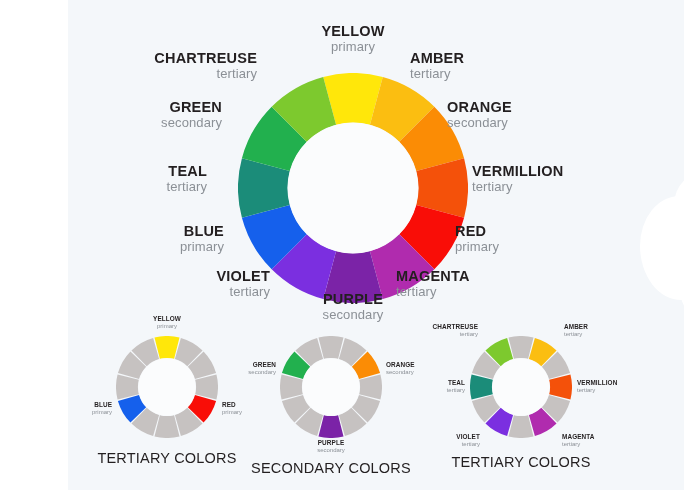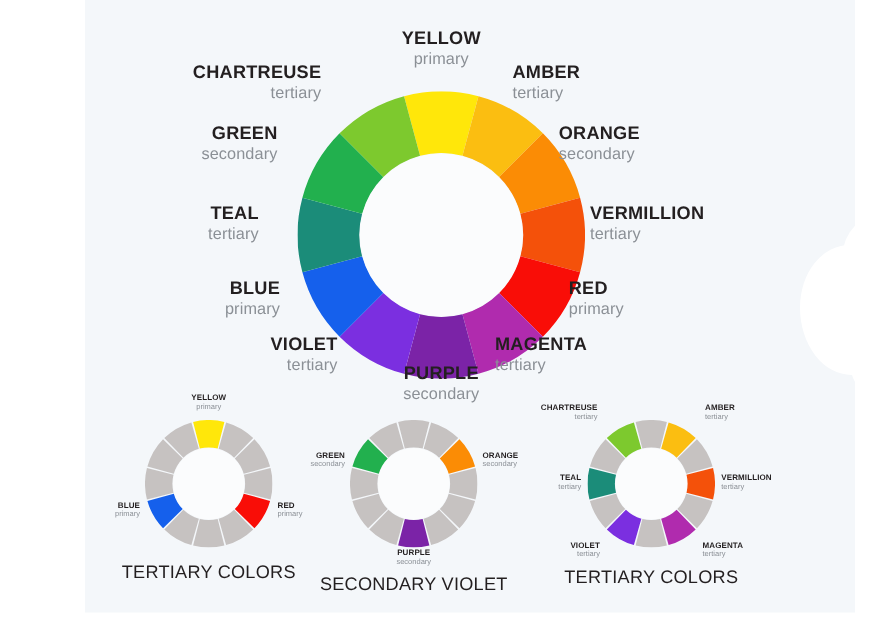--- a/index.html
+++ b/index.html
@@ -176,21 +176,21 @@
       <span class="s">secondary</span>
     </div>
     <div class="mlbl c" style="left:51px;top:104px;transform:translateX(-50%);">
       <span class="n">PURPLE</span>
       <span class="s">secondary</span>
     </div>
     <div class="mlbl r" style="right:106px;top:26px;">
       <span class="n">GREEN</span>
       <span class="s">secondary</span>
     </div>
-    <div class="cap" style="top:124px;">SECONDARY VIOLET</div>
+    <div class="cap" style="top:124px;">SECONDARY COLORS</div>
   </div>
 
   <div class="mini" id="mini-tertiary" style="left:470px;top:336px;width:102px;height:102px;">
     <svg id="svg-tertiary" viewBox="0 0 102 102" width="102" height="102">
         <path d="M 38.489323320181065 1.5582871553479194 A 51 51 0 0 1 63.51067667981894 1.5582871553479194 L 58.131085707496794 22.818223678548318 A 29.069999999999997 29.069999999999997 0 0 0 43.868914292503206 22.818223678548318 Z" fill="#c6c2c1"></path>
         <path d="M 64.8862925990693 1.9268823300064426 A 51 51 0 0 1 86.55542024558278 14.437559009825371 L 71.26658953998219 30.159408635600464 A 29.069999999999997 29.069999999999997 0 0 0 58.915186781469494 23.028322928103677 Z" fill="#fbbe11"></path>
         <path d="M 87.56244099017462 15.444579754417205 A 51 51 0 0 1 100.07311766999356 37.11370740093071 L 78.97167707189632 43.084813218530506 A 29.069999999999997 29.069999999999997 0 0 0 71.84059136439953 30.73341046001781 Z" fill="#c6c2c1"></path>
         <path d="M 100.44171284465207 38.489323320181065 A 51 51 0 0 1 100.44171284465207 63.510676679818935 L 79.18177632145168 58.131085707496794 A 29.069999999999997 29.069999999999997 0 0 0 79.18177632145168 43.868914292503206 Z" fill="#f4510a"></path>
         <path d="M 100.07311766999356 64.8862925990693 A 51 51 0 0 1 87.56244099017462 86.55542024558281 L 71.84059136439953 71.26658953998219 A 29.069999999999997 29.069999999999997 0 0 0 78.97167707189632 58.915186781469494 Z" fill="#c6c2c1"></path>
         <path d="M 86.55542024558278 87.56244099017462 A 51 51 0 0 1 64.88629259906928 100.07311766999356 L 58.91518678146949 78.97167707189632 A 29.069999999999997 29.069999999999997 0 0 0 71.26658953998219 71.84059136439953 Z" fill="#b02bae"></path>

